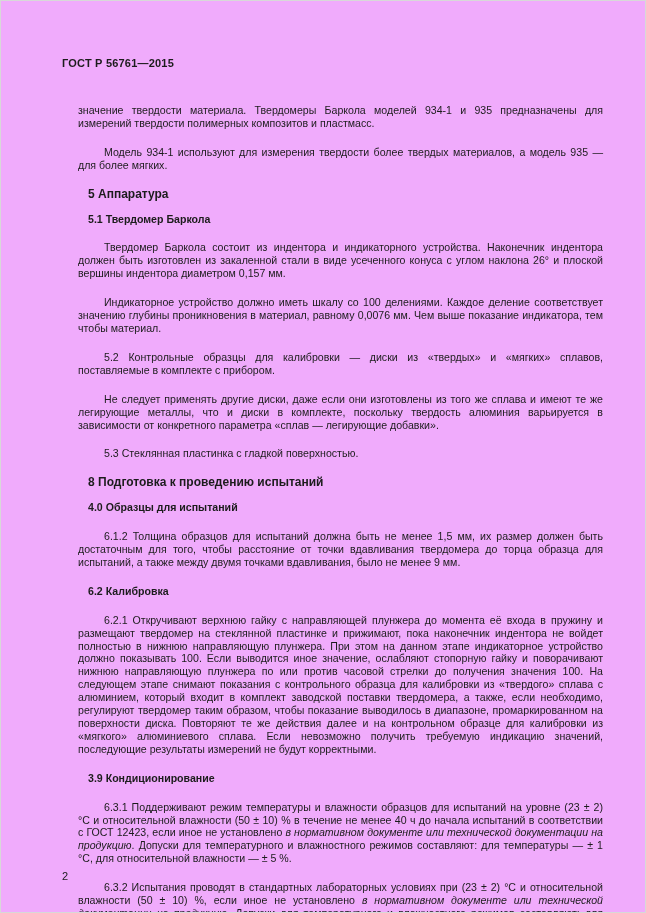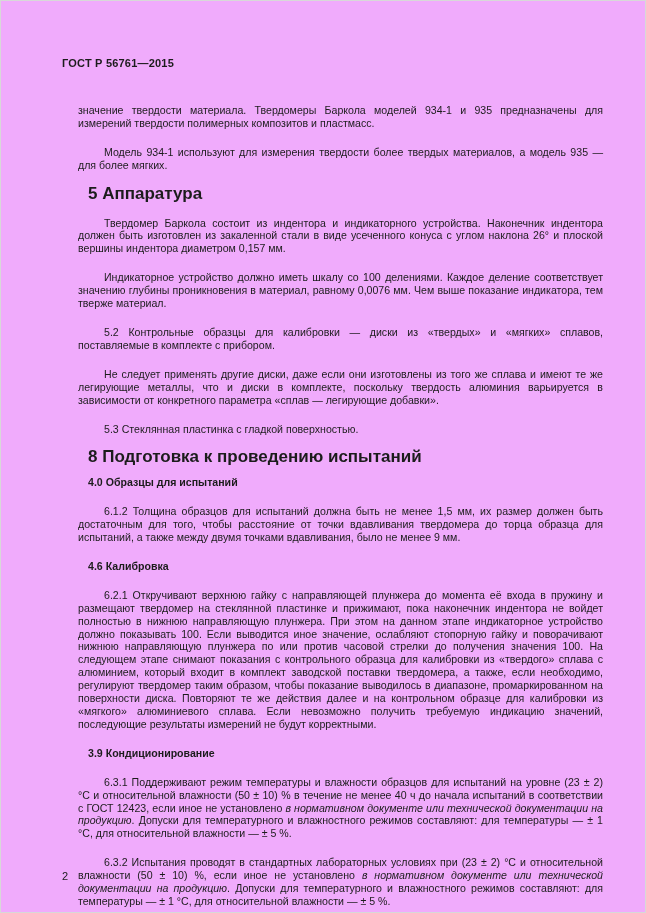--- a/index.html
+++ b/index.html
@@ -38,21 +38,21 @@
     -webkit-hyphens: auto;
   }
   p.para {
     margin: 16px;
     padding: 0;
   }
   p.indent {
     text-indent: 26px;
   }
   .h-main {
-    font-size: 17px;
+    font-size: 12px;
     font-weight: bold;
     text-indent: 26px;
     text-align: left;
     margin: 13px 0 12px 0;
   }
   .h-sub {
     font-size: 10.6px;
     font-weight: bold;
     text-indent: 26px;
     text-align: left;
@@ -73,33 +73,34 @@
 <div class="page">
 
   <div class="doc-header">ГОСТ Р 56761—2015</div>
 
   <div class="body-text">
 
     <p class="para">значение твердости материала. Твердомеры Баркола моделей 934-1 и 935 предназначены для измерений твердости полимерных композитов и пластмасс.</p>
     <p class="para indent">Модель 934-1 используют для измерения твердости более твердых материалов, а модель 935 — для более мягких.</p>
 
     <h2 class="h-main">5 Аппаратура</h2>
+    <h3 class="h-sub">5.1 Твердомер Баркола</h3>
 
     <p class="para indent">Твердомер Баркола состоит из индентора и индикаторного устройства. Наконечник индентора должен быть изготовлен из закаленной стали в виде усеченного конуса с углом наклона 26° и плоской вершины индентора диаметром 0,157 мм.</p>
-    <p class="para indent">Индикаторное устройство должно иметь шкалу со 100 делениями. Каждое деление соответствует значению глубины проникновения в материал, равному 0,0076 мм. Чем выше показание индикатора, тем тверже материал.</p>
+    <p class="para indent">Индикаторное устройство должно иметь шкалу со 100 делениями. Каждое деление соответствует значению глубины проникновения в материал, равному 0,0076 мм. Чем выше показание индикатора, тем чтобы материал.</p>
     <p class="para indent">5.2 Контрольные образцы для калибровки — диски из «твердых» и «мягких» сплавов, поставляемые в комплекте с прибором.</p>
     <p class="para indent">Не следует применять другие диски, даже если они изготовлены из того же сплава и имеют те же легирующие металлы, что и диски в комплекте, поскольку твердость алюминия варьируется в зависимости от конкретного параметра «сплав — легирующие добавки».</p>
     <p class="para indent">5.3 Стеклянная пластинка с гладкой поверхностью.</p>
 
     <h2 class="h-main">8 Подготовка к проведению испытаний</h2>
     <h3 class="h-sub">4.0 Образцы для испытаний</h3>
 
     <p class="para indent">6.1.2 Толщина образцов для испытаний должна быть не менее 1,5 мм, их размер должен быть достаточным для того, чтобы расстояние от точки вдавливания твердомера до торца образца для испытаний, а также между двумя точками вдавливания, было не менее 9 мм.</p>
 
-    <h3 class="h-sub">4.6 Калибровка</h3>
+    <h3 class="h-sub">6.2 Калибровка</h3>
 
     <p class="para indent">6.2.1 Откручивают верхнюю гайку с направляющей плунжера до момента её входа в пружину и размещают твердомер на стеклянной пластинке и прижимают, пока наконечник индентора не войдет полностью в нижнюю направляющую плунжера. При этом на данном этапе индикаторное устройство должно показывать 100. Если выводится иное значение, ослабляют стопорную гайку и поворачивают нижнюю направляющую плунжера по или против часовой стрелки до получения значения 100. На следующем этапе снимают показания с контрольного образца для калибровки из «твердого» сплава с алюминием, который входит в комплект заводской поставки твердомера, а также, если необходимо, регулируют твердомер таким образом, чтобы показание выводилось в диапазоне, промаркированном на поверхности диска. Повторяют те же действия далее и на контрольном образце для калибровки из «мягкого» алюминиевого сплава. Если невозможно получить требуемую индикацию значений, последующие результаты измерений не будут корректными.</p>
 
     <h3 class="h-sub">3.9 Кондиционирование</h3>
 
     <p class="para indent"><span>6.3.1 Поддерживают режим температуры и влажности образцов для испытаний на уровне (23 ± 2) °С и относительной влажности (50 ± 10) % в течение не менее 40 ч до начала испытаний в соответствии с ГОСТ 12423, если иное не установлено </span><i class="it">в нормативном документе или технической документации на продукцию</i><span>. Допуски для температурного и влажностного режимов составляют: для температуры — ± 1 °С, для относительной влажности — ± 5 %.</span></p>
 
     <p class="para indent"><span>6.3.2 Испытания проводят в стандартных лабораторных условиях при (23 ± 2) °С и относительной влажности (50 ± 10) %, если иное не установлено </span><i class="it">в нормативном документе или технической документации на продукцию</i><span>. Допуски для температурного и влажностного режимов составляют: для температуры — ± 1 °С, для относительной влажности — ± 5 %.</span></p>
 
   </div>

